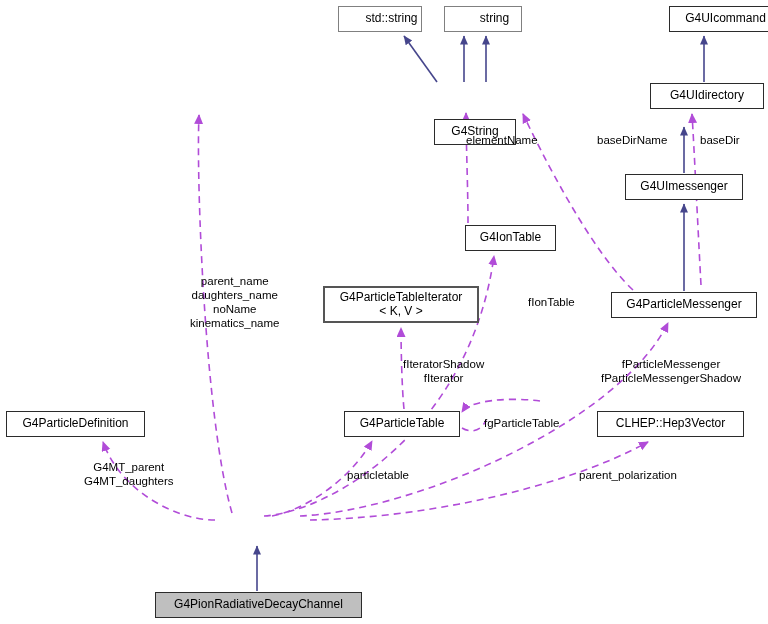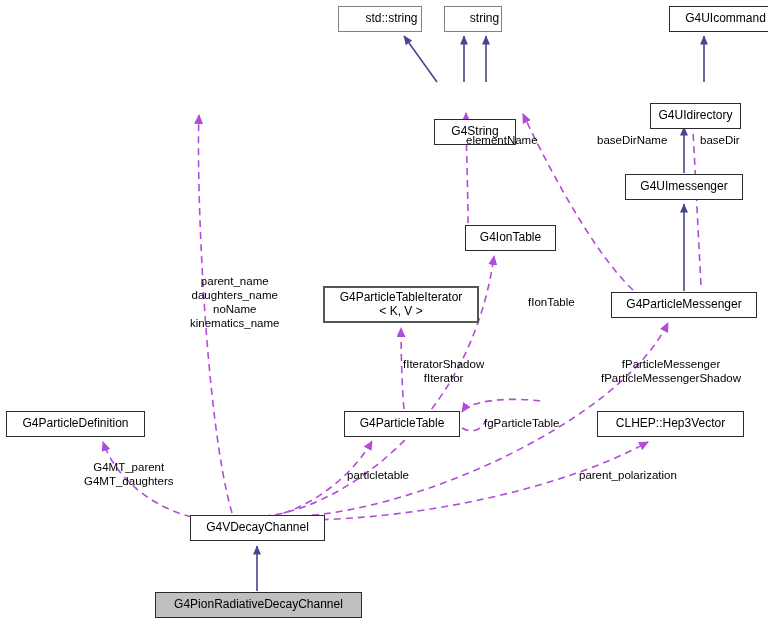--- a/index.html
+++ b/index.html
@@ -102,44 +102,43 @@
       <path d="M310,520 C420,518 560,490 648,442"></path>
       <path d="M540,401 C510,397 470,400 462,412"></path>
     </g>
     <g stroke="#b14cd8" stroke-width="1.6" fill="none" stroke-dasharray="7,5">
       <path d="M462,428 C472,434 482,430 486,420"></path>
     </g>
   </svg>
 
   <div class="node plain" style="left:338px;top:6px;width:84px;height:26px;">std::string</div>
 
-  <div class="node plain" style="left:444px;top:6px;width:58px;height:26px;">string</div>
+  <div class="node plain" style="left:444px;top:6px;width:78px;height:26px;">string</div>
 
   <div class="node cls" style="left:669px;top:6px;width:113px;height:26px;">G4UIcommand</div>
 
   <div class="node cls" style="left:434px;top:83px;width:82px;height:26px;margin-top:36px;">G4String</div>
 
-  <div class="node cls" style="left:650px;top:83px;width:91px;height:26px;margin-top:20px;">G4UIdirectory</div>
+  <div class="node cls" style="left:650px;top:83px;width:114px;height:26px;">G4UIdirectory</div>
 
   <div class="node cls" style="left:625px;top:174px;width:118px;height:26px;">G4UImessenger</div>
 
   <div class="node cls" style="left:465px;top:225px;width:91px;height:26px;">G4IonTable</div>
 
   <div class="node tmpl" style="left:323px;top:286px;width:156px;height:37px;">G4ParticleTableIterator
 &lt; K, V &gt;</div>
 
   <div class="node cls" style="left:611px;top:292px;width:146px;height:26px;">G4ParticleMessenger</div>
 
   <div class="node cls" style="left:6px;top:411px;width:139px;height:26px;">G4ParticleDefinition</div>
 
   <div class="node cls" style="left:344px;top:411px;width:116px;height:26px;">G4ParticleTable</div>
 
   <div class="node cls" style="left:597px;top:411px;width:147px;height:26px;">CLHEP::Hep3Vector</div>
 
-  <div class="node cls" style="left:190px;top:515px;width:135px;height:26px;">G4VDecayChannel</div>
 
   <div class="node current" style="left:155px;top:592px;width:207px;height:26px;">G4PionRadiativeDecayChannel</div>
 
   <div class="edge-label left" style="left:466px;top:133px;">elementName</div>
 
   <div class="edge-label left" style="left:597px;top:133px;">baseDirName</div>
 
   <div class="edge-label left" style="left:700px;top:133px;">baseDir</div>
 
   <div class="edge-label" style="left:190px;top:274px;">parent_name

